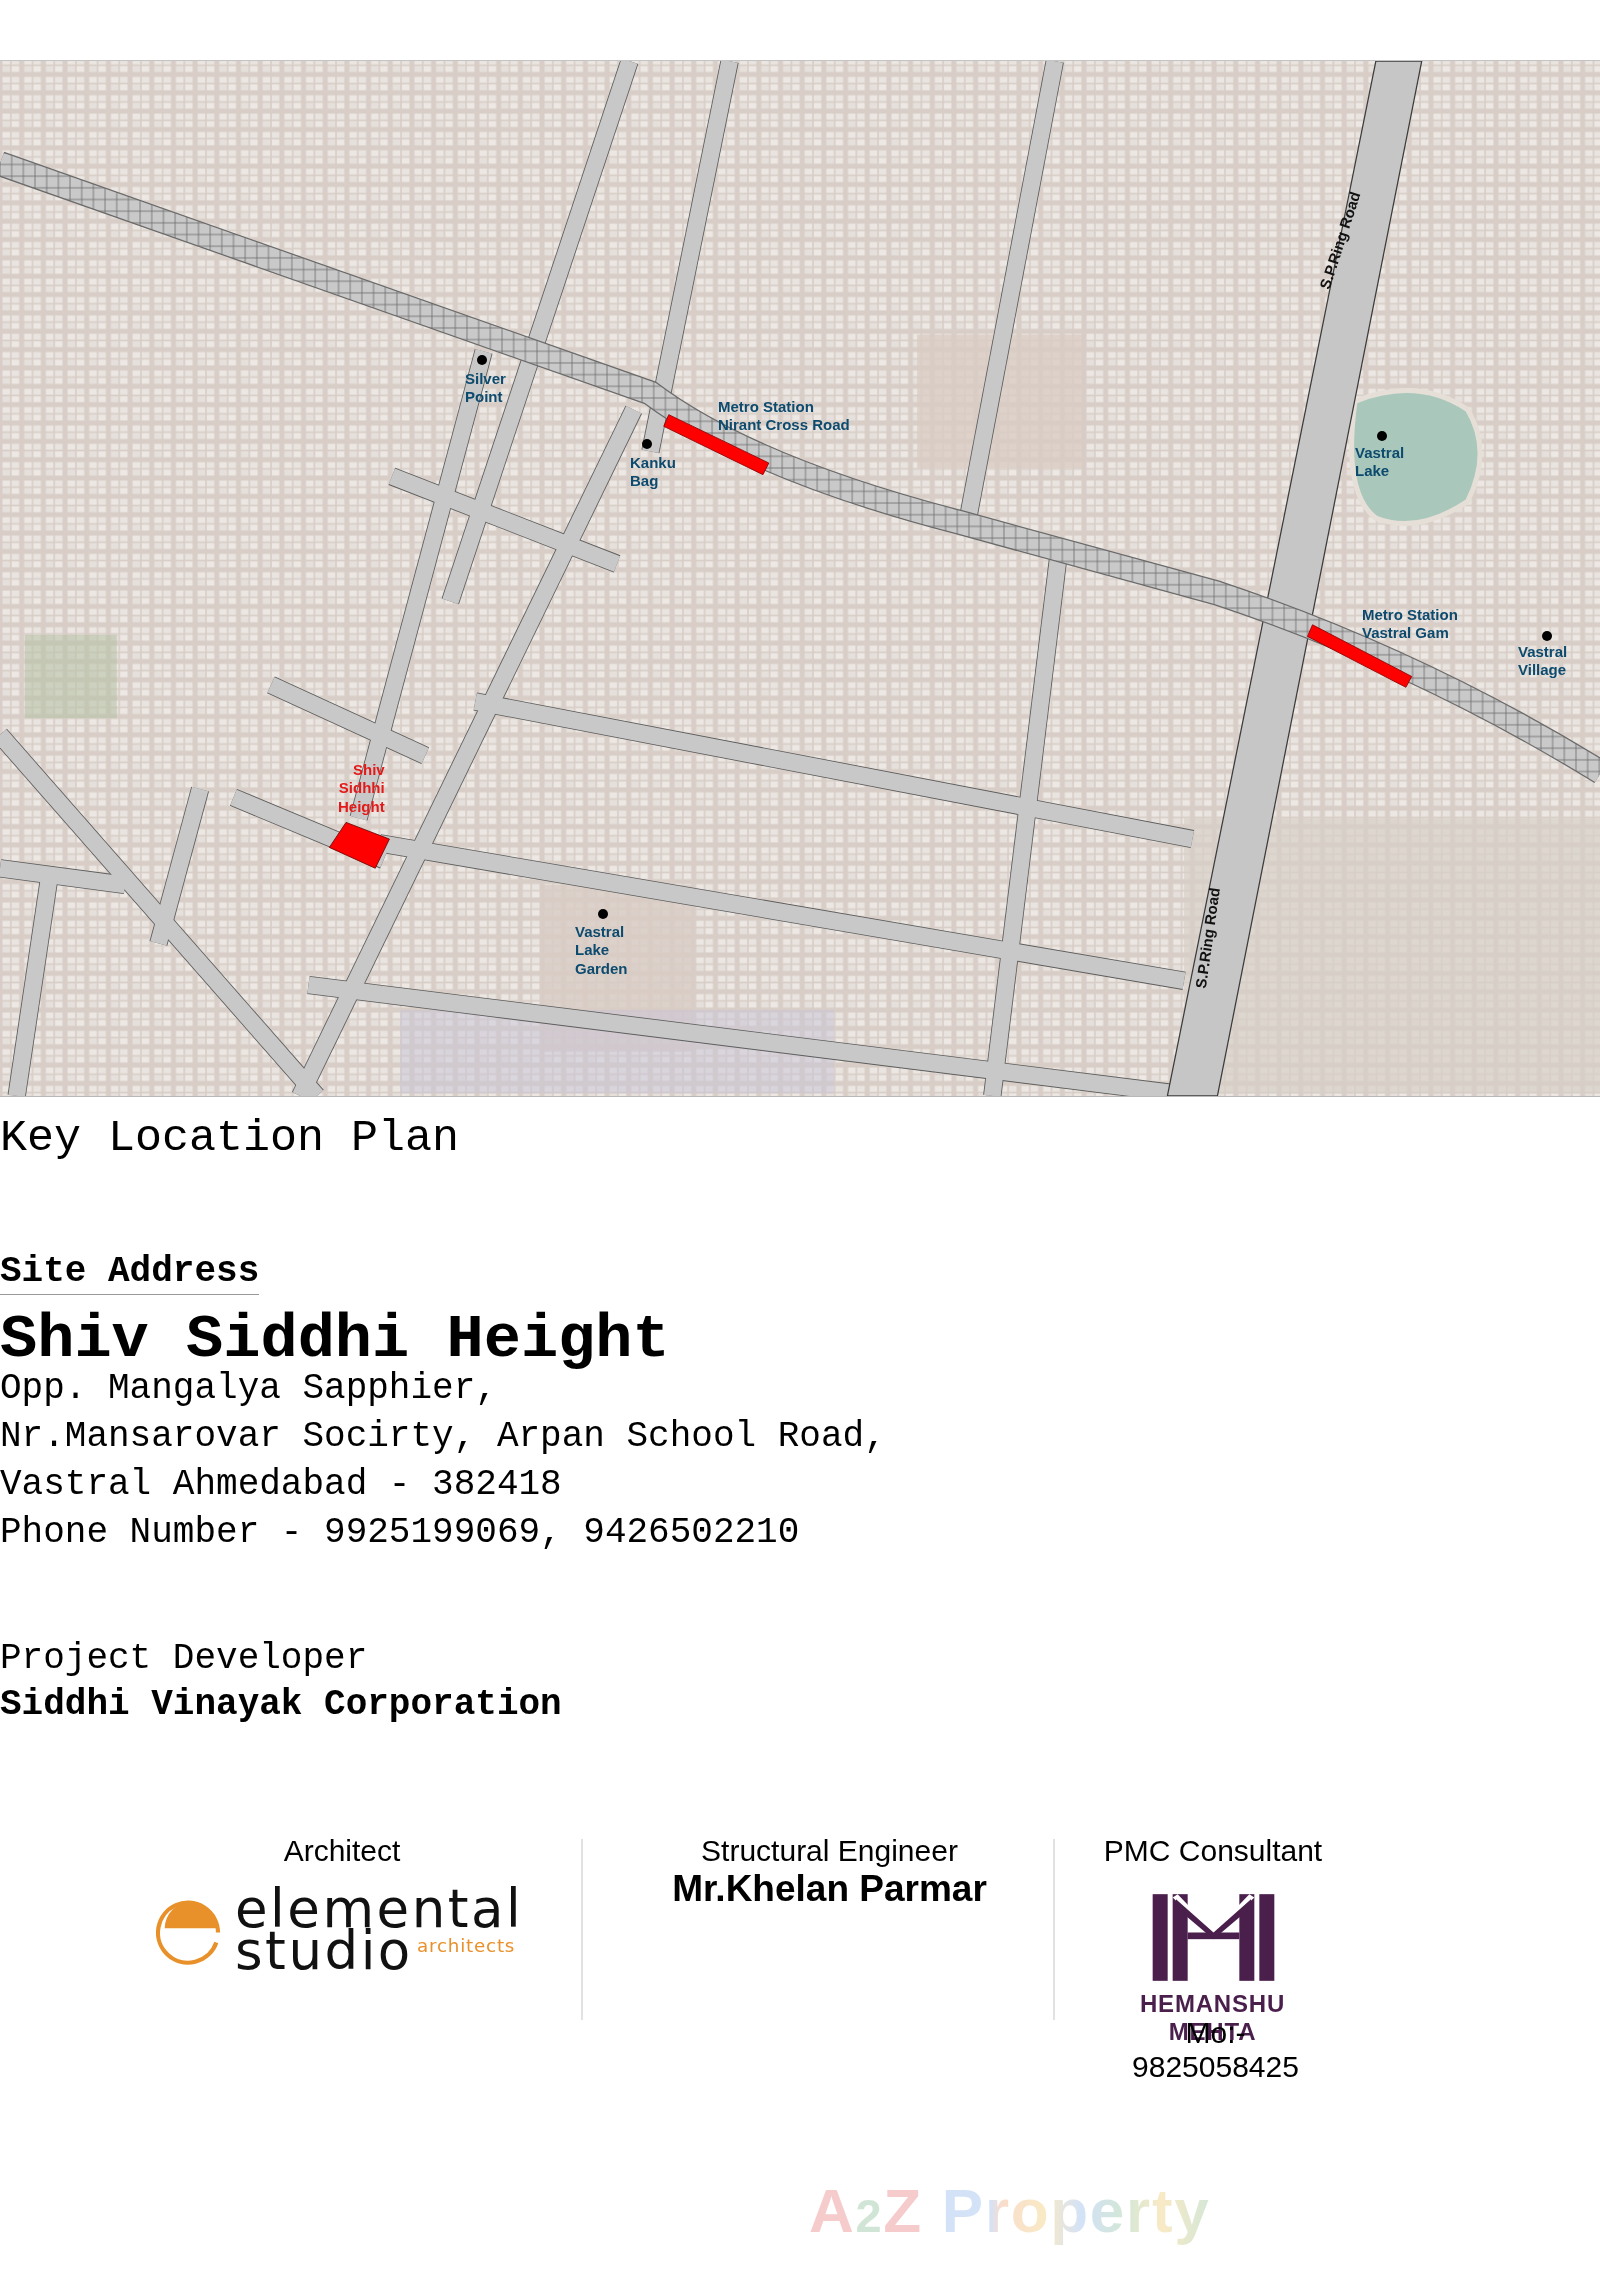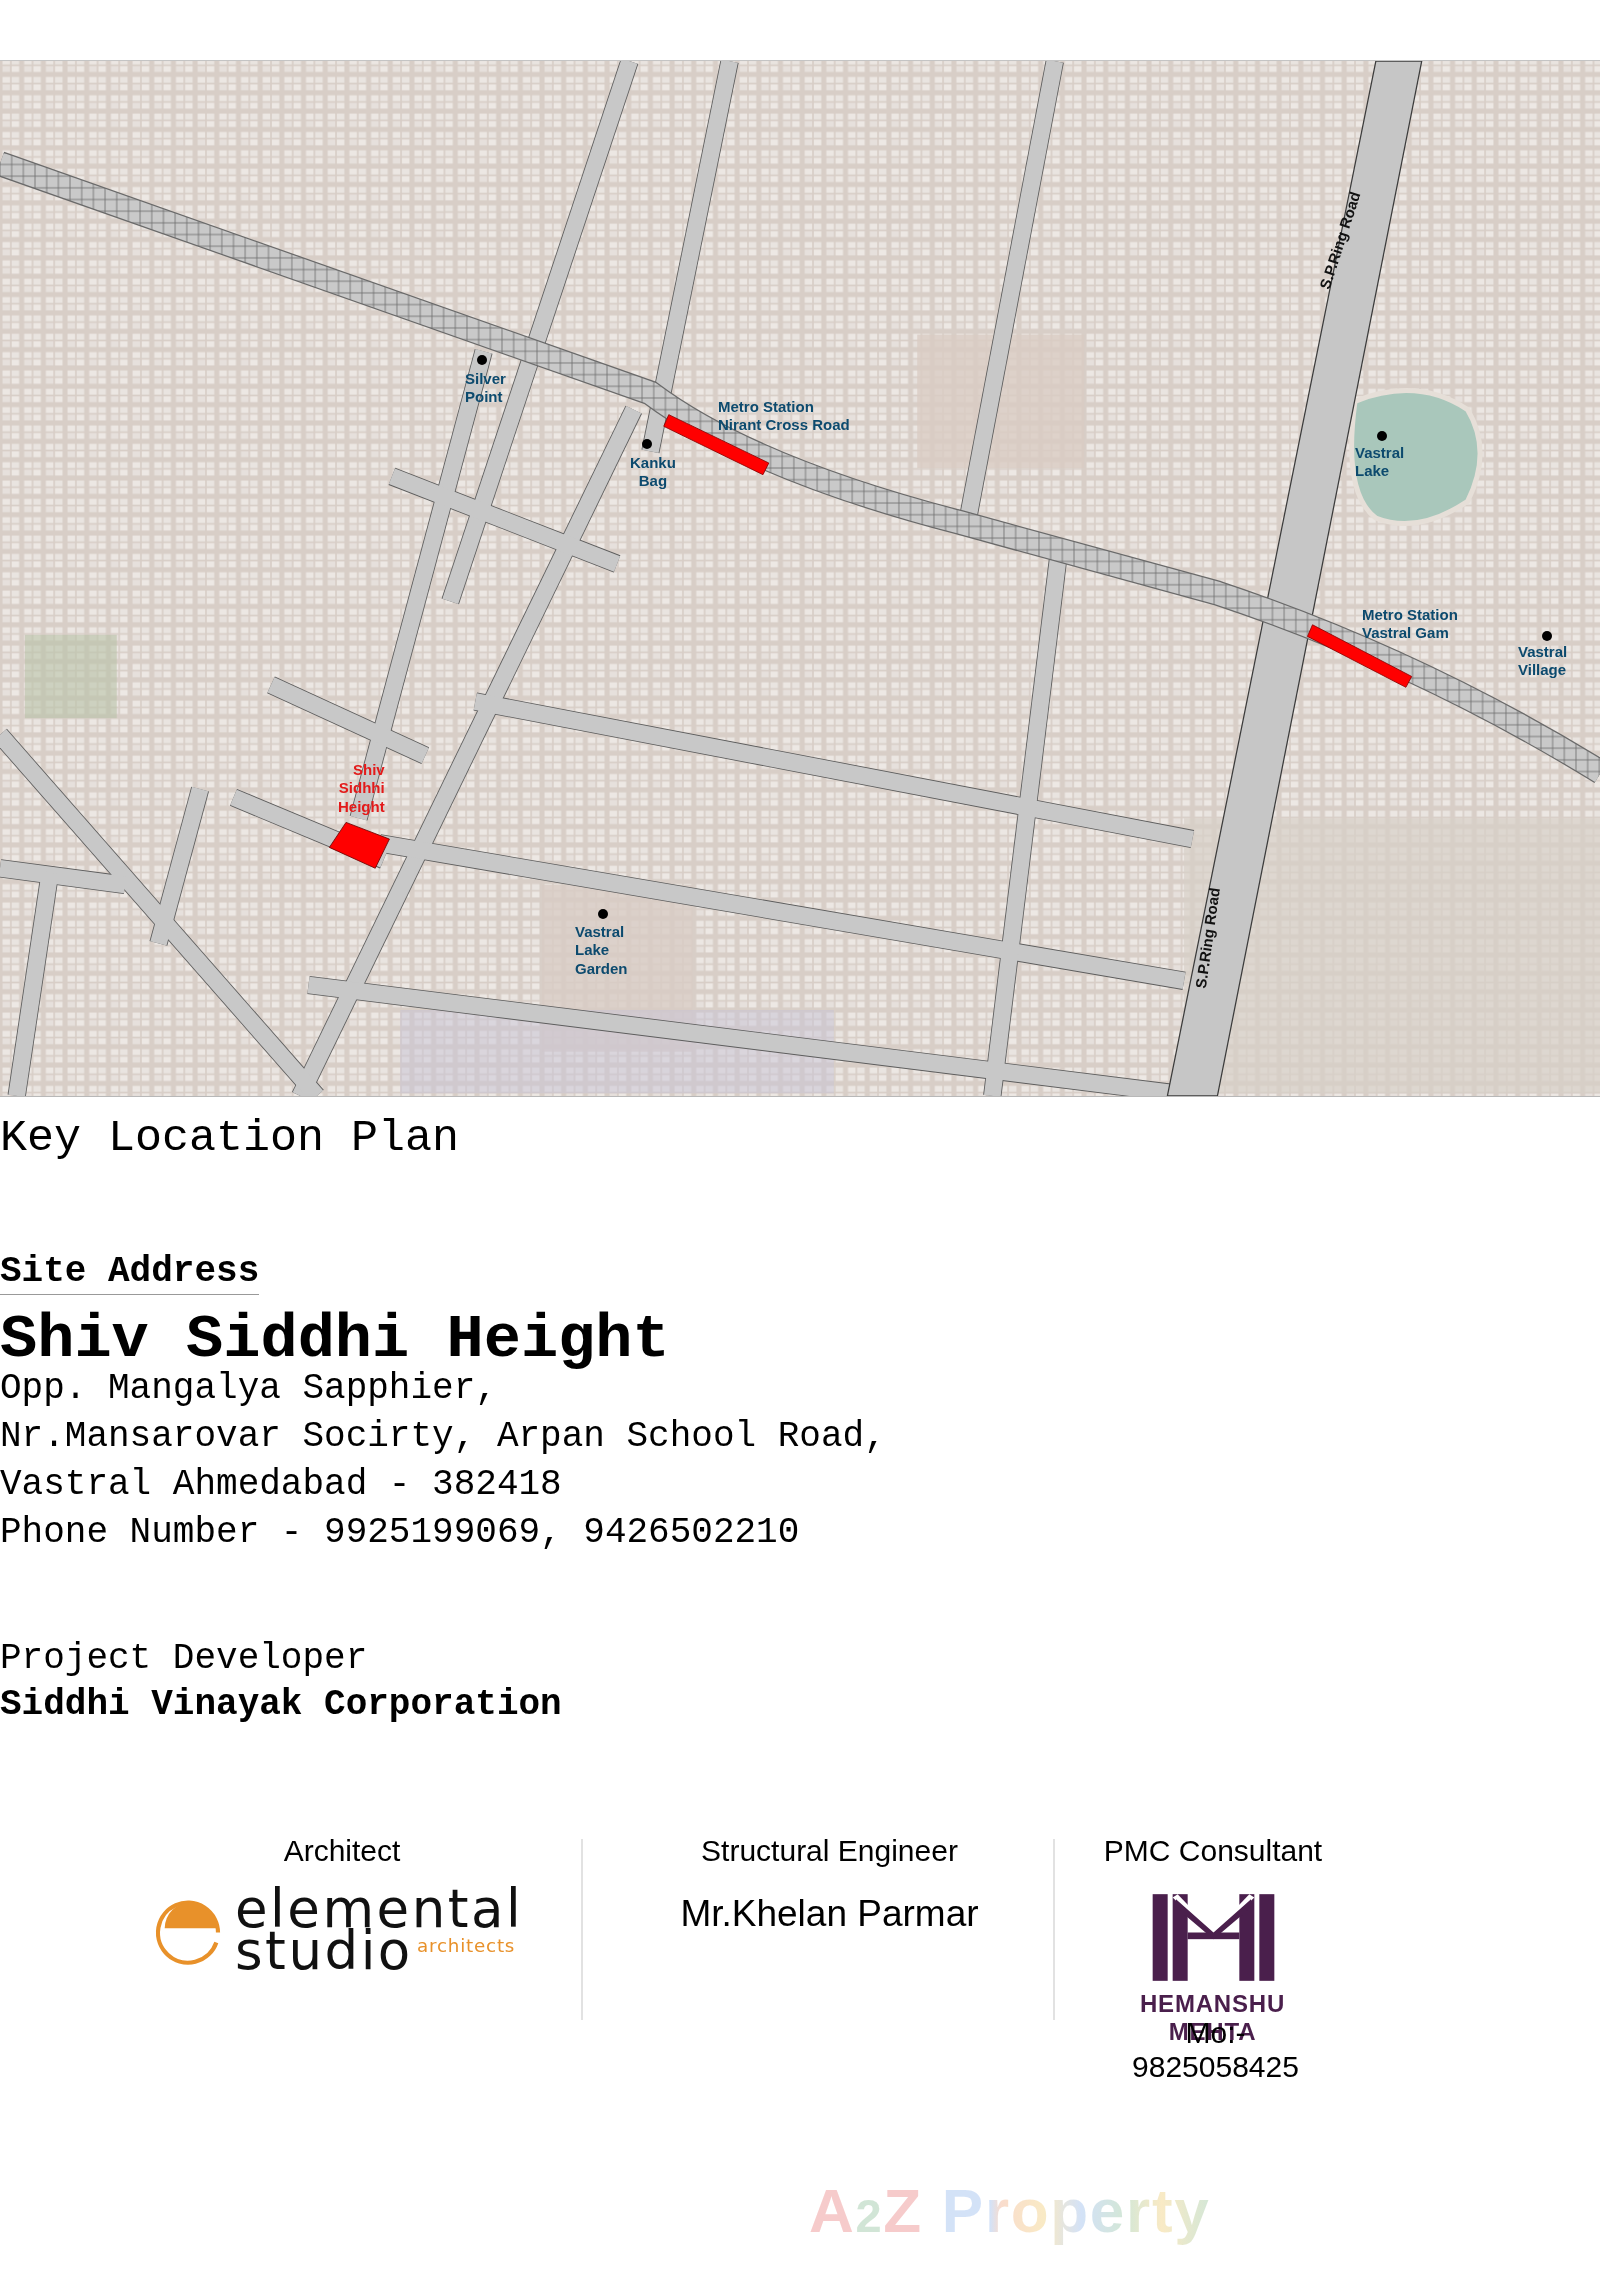--- a/index.html
+++ b/index.html
@@ -20,21 +20,21 @@
   .site-heading span { border-bottom: 1.7px solid #999; padding-bottom: 1.7px; margin-top: 36px; }
   .project-name { top: 1292px; font-size: 62px; font-weight: bold; margin-top: 12px; }
   .addr { font-size: 36px; line-height: 48px; top: 1365px; }
   .dev-label { top: 1638px; font-size: 36px; }
   .dev-name { top: 1684px; font-size: 36px; font-weight: bold; }
 
   
   .credit-col { position: absolute; top: 1834px; text-align: center; }
   .credit-label { font-size: 30px; }
   .divider { position: absolute; top: 1839px; width: 1.7px; height: 181px; background: #e2e2e2; }
-  .engineer-name { font-size: 37px; font-weight: normal; margin-top: 25px; }
+  .engineer-name { font-size: 37px; font-weight: bold; }
 
   .es-logo { position: absolute; left: 153px; top: 1883px; width: 384px; height: 92px; }
   .es-word { position: absolute; font-family: "DejaVu Sans", sans-serif; font-weight: normal; color: #111; letter-spacing: 1.7px; }
 
   .hm-logo { position: absolute; left: 1151px; top: 1894px; width: 125px; height: 87px; }
   .hm-name { position: absolute; left: 1102px; top: 1990px; width: 221px; text-align: center; font-size: 24px; font-weight: bold; color: #4a1f4c; letter-spacing: 0.8px; }
   .hm-phone { position: absolute; left: 1101px; top: 2016px; width: 229px; text-align: center; font-size: 30px; }
 
   
   .watermark { position: absolute; left: 809px; top: 2175px; font-size: 62px; font-weight: bold; letter-spacing: 1.7px; white-space: nowrap; }
@@ -114,21 +114,21 @@
     <polygon points="1574,748 1693,810 1686,823 1568,762" fill="#ff0000" stroke="#8a0000" stroke-width="1"></polygon>
 
     <polygon points="415,985 467,1005 450,1040 395,1015" fill="#ff0000" stroke="#6a0000" stroke-width="1"></polygon>
   </svg>
 
   <div class="map-dot" style="left:477px; top:294px;"></div>
   <div class="map-label" style="left:465px; top:309px; white-space:pre;">Silver
 Point</div>
 
   <div class="map-dot" style="left:642px; top:378px;"></div>
-  <div class="map-label" style="left:630px; top:393px; white-space:pre;text-align:center;">Kanku
+  <div class="map-label" style="left:630px; top:393px; white-space:pre;">Kanku
 Bag</div>
 
   <div class="map-label" style="left:718px; top:337px; white-space:pre;">Metro Station
 Nirant Cross Road</div>
 
   <div class="map-dot" style="left:1377px; top:370px;"></div>
   <div class="map-label" style="left:1355px; top:383px; white-space:pre;">Vastral
 Lake</div>
 
   <div class="map-label" style="left:1362px; top:545px; white-space:pre;">Metro Station

